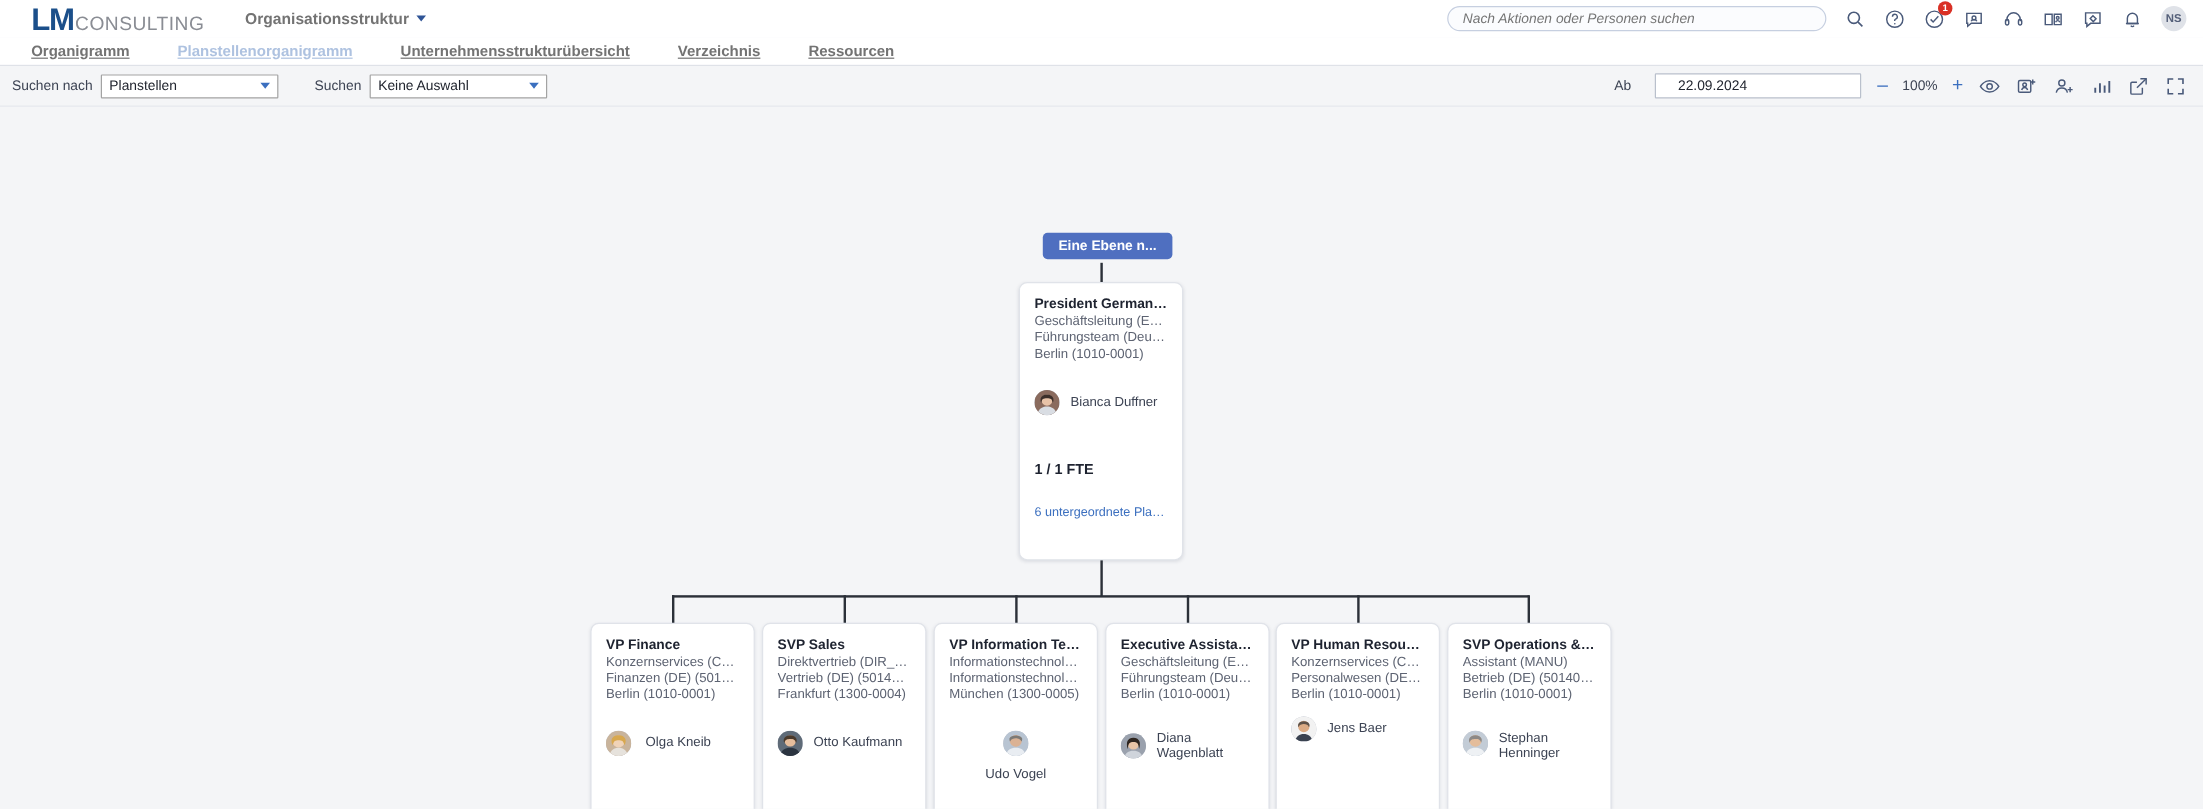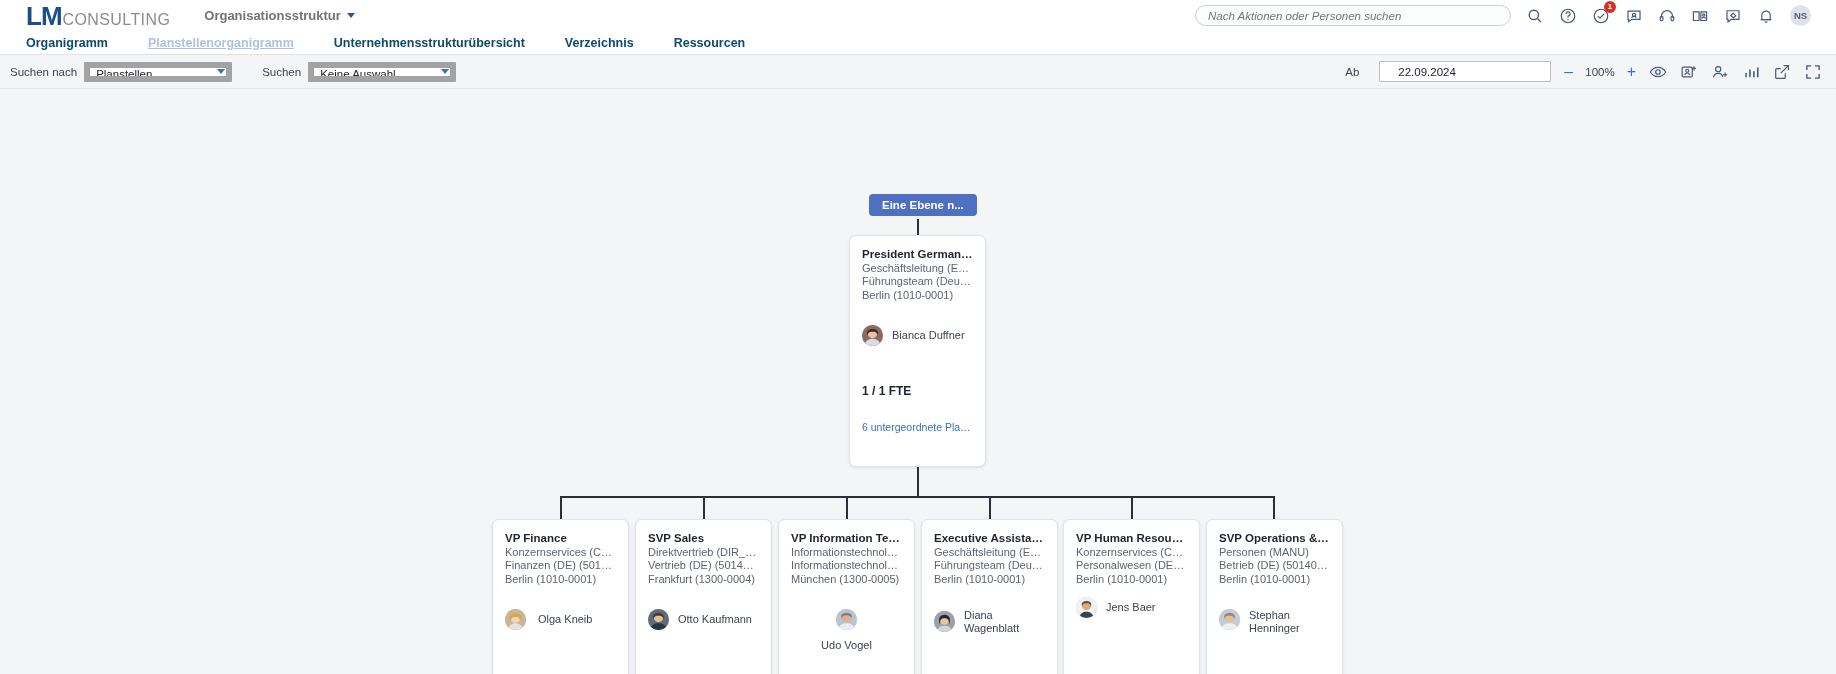--- a/index.html
+++ b/index.html
@@ -9,21 +9,21 @@
     background: #f4f5f7;
     overflow: hidden;
   }
 
   
   .topbar {
     height: 31px;
     background: #ffffff;
     display: flex;
     align-items: center;
-    padding: 0 25px 0 26px;
+    padding: 0 14px 0 26px;
     position: relative;
   }
   .logo { display: flex; align-items: baseline; user-select: none; }
   .logo-lm {
     font-size: 26px; font-weight: bold; color: #1b4f8a;
     letter-spacing: -1px; line-height: 1;
   }
   .logo-consulting {
     font-size: 16px; color: #8a8d94; letter-spacing: 0.4px;
     margin-left: 1px; line-height: 1;
@@ -70,38 +70,38 @@
   }
 
   
   .subnav {
     height: 24px; background: #ffffff;
     display: flex; align-items: center;
     padding-left: 26px; gap: 40px;
     border-bottom: 1px solid #dfe2e8;
   }
   .subnav-item {
-    font-size: 12.5px; font-weight: bold; color: #0c4a6e;
-    cursor: pointer; white-space: nowrap;
+    font-size: 12.5px; font-weight: bold; color: #737373;
+    cursor: pointer; white-space: nowrap; text-decoration: underline;
   }
   .subnav-item.active {
     color: #aec2e0; text-decoration: underline;
   }
 
   
   .toolbar {
     height: 34px; background: #f4f5f7;
     display: flex; align-items: center;
     padding: 0 14px 0 10px;
     border-bottom: 1px solid #e3e6ec;
   }
   .tb-label { font-size: 11.5px; color: #3c4353; margin-right: 7px; }
   .tb-select {
     height: 20px; width: 148px; font-size: 11.5px; color: #20242e;
-    border: 6px solid #a3a3a3; background: #fff;
+    border: 1px solid #a3a3a3; background: #fff;
     padding: 0 6px; border-radius: 1px;
     font-family: "Liberation Sans", sans-serif;
     appearance: none; -webkit-appearance: none;
     cursor: pointer;
   }
   .select-wrap { position: relative; display: inline-flex; align-items: center; }
   .select-wrap .sel-caret {
     position: absolute; right: 7px; pointer-events: none;
     width: 0; height: 0;
     border-left: 4px solid transparent;
@@ -476,21 +476,21 @@
         <path d="M11 13c2-7 16-7 18 0 .5 3-1 4-1 4-1-4-4-5-8-5s-7 1-8 5c0 0-1.5-1-1-4z" fill="#5e5248"></path>
           </svg>
       </span>
       <span class="pname">Jens Baer</span>
     </div>
 
   </div>
 
   <div class="card" style="left:1206px; top:430px; width:137px; height:240px;">
     <div class="card-title">SVP Operations &amp; M…</div>
-    <div class="card-line">Personen (MANU)</div>
+    <div class="card-line">Assistant (MANU)</div>
     <div class="card-line">Betrieb (DE) (501400…</div>
     <div class="card-line">Berlin (1010-0001)</div>
     <div class="person" style="margin-top:23px; align-items:flex-start;">
       <span class="pavatar">
         <svg viewBox="0 0 40 40">
             <rect width="40" height="40" fill="#c3ccd6"></rect>
         <circle cx="20" cy="16" r="9.5" fill="#e4bd9b"></circle>
         <path d="M4 40c2-10 8-13 16-13s14 3 16 13z" fill="#eef1f4"></path>
         <path d="M10 13c2-8 18-8 20 0 .6 4-1 6-1 6-1-5-4-6-9-6s-8 1-9 6c0 0-1.6-2-1-6z" fill="#8d8986"></path>
           </svg>

